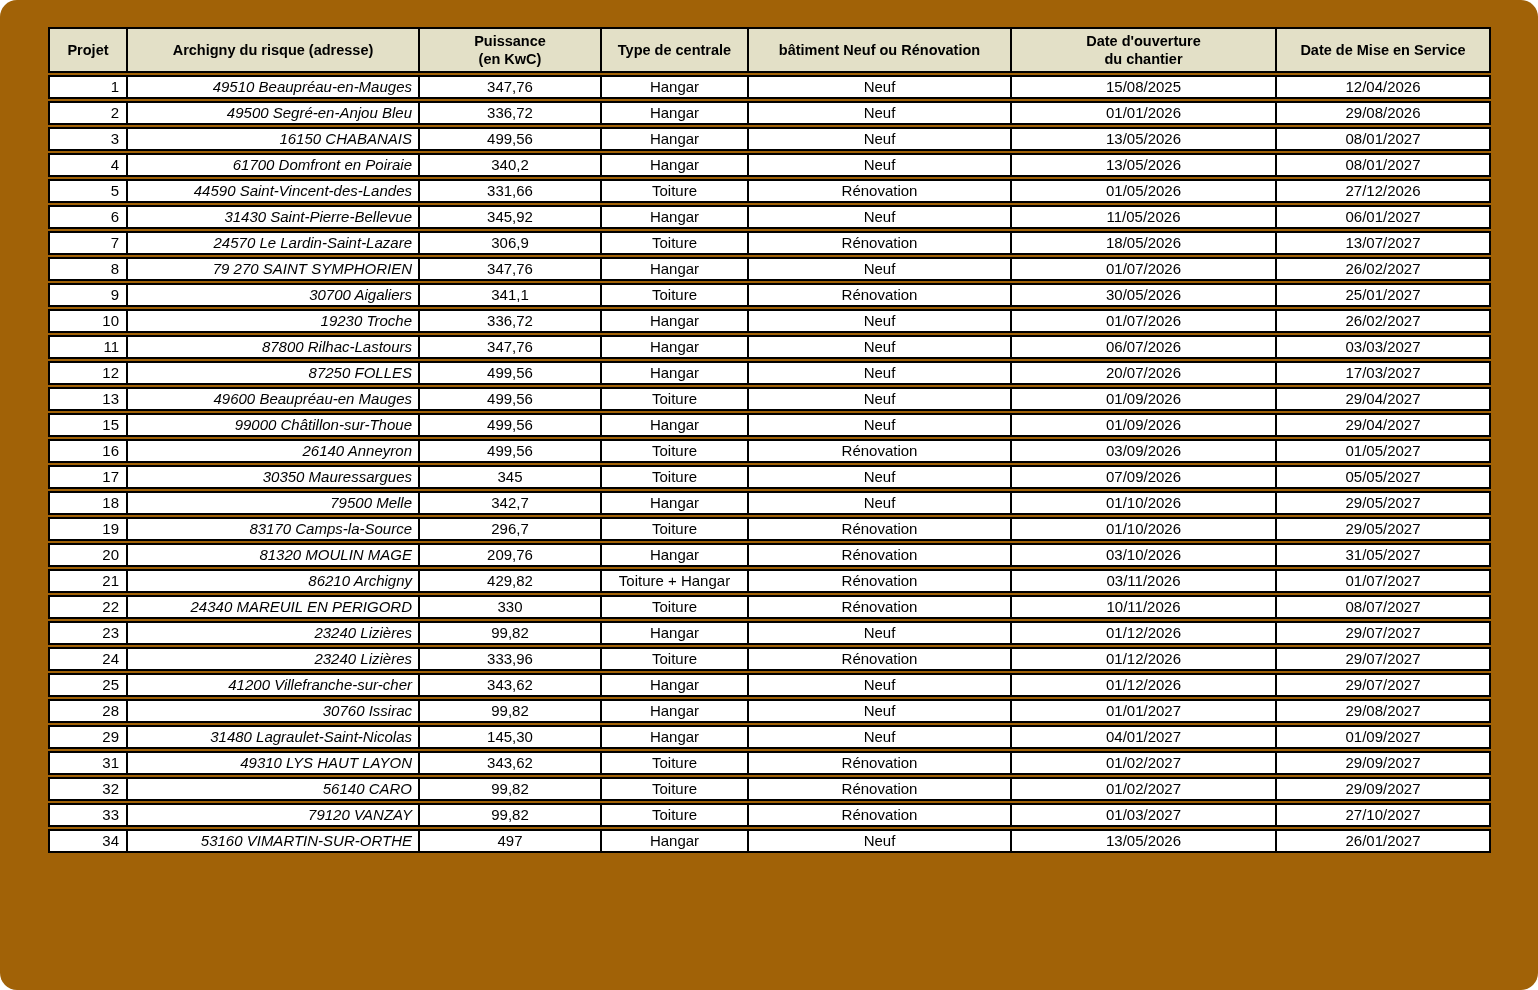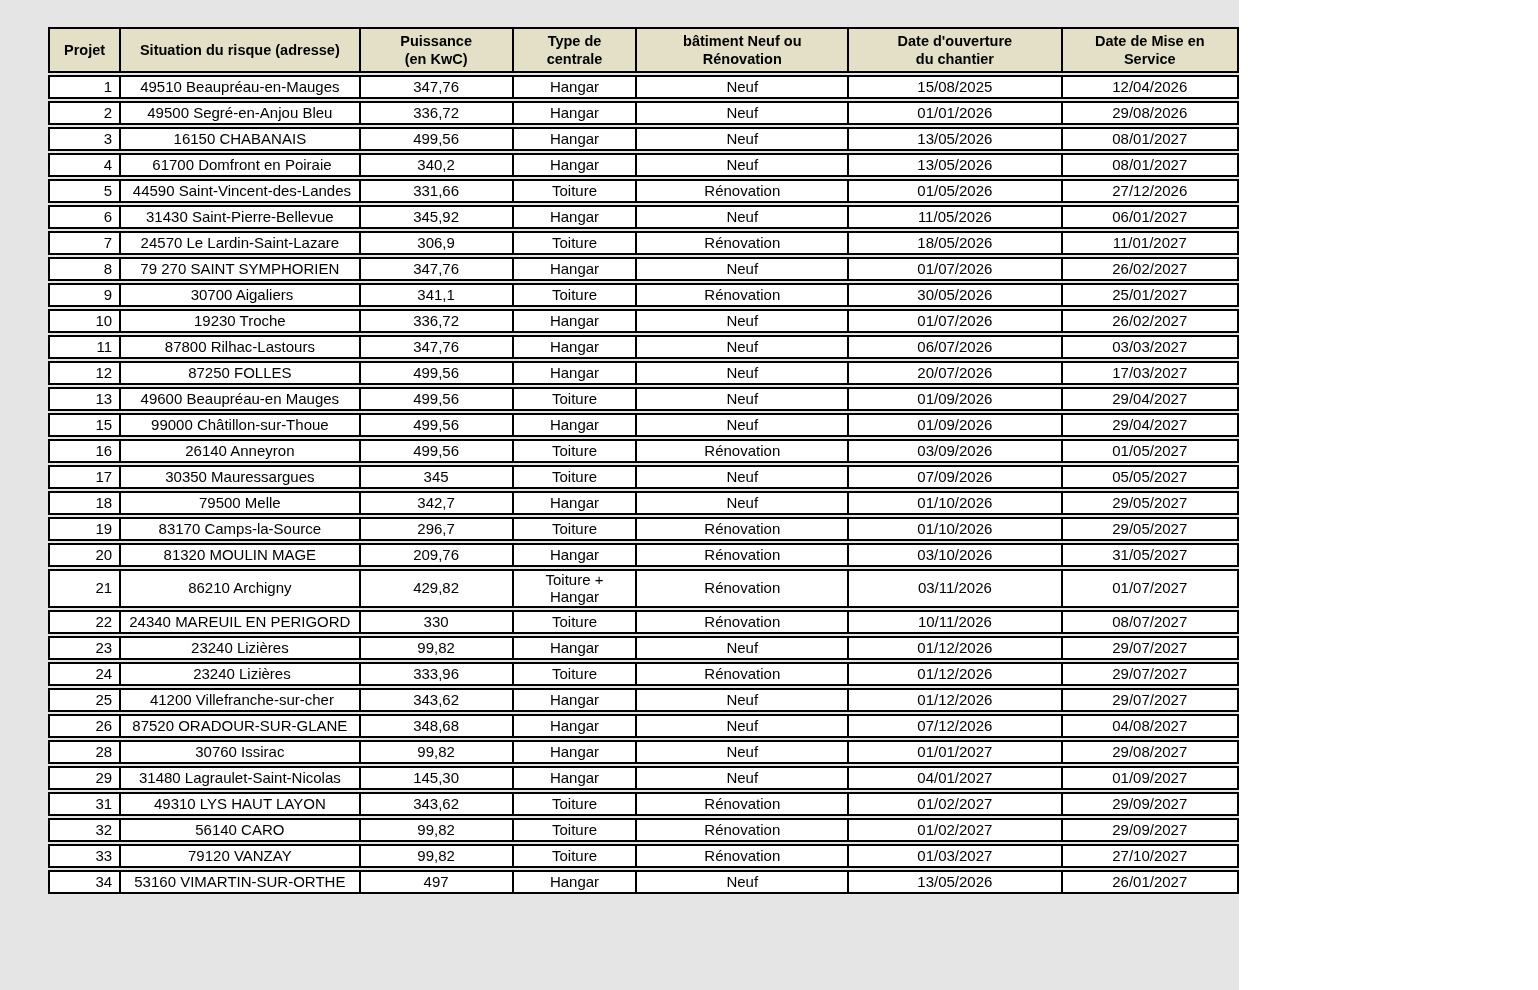--- a/index.html
+++ b/index.html
@@ -3,24 +3,25 @@
 <meta charset="utf-8">
 <style>
   html, body {
     margin: 0;
     padding: 0;
     background: #ffffff;
     font-family: "Liberation Sans", "DejaVu Sans", sans-serif;
   }
   .page {
     position: relative;
-    width: 1239px;
+    width: 1538px;
     height: 990px;
-    background: #e5e5e5;
+    background: #a16207;
     overflow: hidden;
+    border-radius: 17px;
   }
   table.projects {
     position: absolute;
     left: 48px;
     top: 25px;
     border-collapse: separate;
     border-spacing: 0 2px;
     table-layout: fixed;
   }
   table.projects col.c0 { width: 80px; }
@@ -54,42 +55,42 @@
     white-space: pre-line;
     line-height: 1.25;
   }
   tbody td {
     background: #ffffff;
     height: 24px;
     vertical-align: middle;
     line-height: 1.1;
   }
   tbody td.c0 { text-align: right;  padding-right: 7px; }
-  tbody td.c1 { text-align: center;   white-space: pre-wrap; }
+  tbody td.c1 { text-align: right;   white-space: pre-wrap; font-style: italic; }
   tbody td.c2, tbody td.c3, tbody td.c4,
   tbody td.c5, tbody td.c6 { text-align: center; }
 </style>
 </head>
 <body>
 
 <div class="page">
   <table class="projects">
     <colgroup>
       <col class="c0">
         <col class="c1">
         <col class="c2">
         <col class="c3">
       <col class="c4">
         <col class="c5">
         <col class="c6">
     </colgroup>
     <thead>
       <tr>
         <th>Projet</th>
-        <th>Situation du risque (adresse)</th>
+        <th>Archigny du risque (adresse)</th>
         <th>Puissance
 (en KwC)</th>
         <th>Type de centrale</th>
         <th>bâtiment Neuf ou Rénovation</th>
         <th>Date d'ouverture
 du chantier</th>
         <th>Date de Mise en Service</th>
       </tr>
     </thead>
     <tbody>
@@ -147,21 +148,21 @@
           <td class="c5">11/05/2026</td>
           <td class="c6">06/01/2027</td>
         </tr>
         <tr>
           <td class="c0">7</td>
           <td class="c1">24570 Le Lardin-Saint-Lazare</td>
           <td class="c2">306,9</td>
           <td class="c3">Toiture</td>
           <td class="c4">Rénovation</td>
           <td class="c5">18/05/2026</td>
-          <td class="c6">11/01/2027</td>
+          <td class="c6">13/07/2027</td>
         </tr>
         <tr>
           <td class="c0">8</td>
           <td class="c1">79 270 SAINT SYMPHORIEN</td>
           <td class="c2">347,76</td>
           <td class="c3">Hangar</td>
           <td class="c4">Neuf</td>
           <td class="c5">01/07/2026</td>
           <td class="c6">26/02/2027</td>
         </tr>
@@ -301,29 +302,20 @@
           <td class="c6">29/07/2027</td>
         </tr>
         <tr>
           <td class="c0">25</td>
           <td class="c1"> 41200 Villefranche-sur-cher</td>
           <td class="c2">343,62</td>
           <td class="c3">Hangar</td>
           <td class="c4">Neuf</td>
           <td class="c5">01/12/2026</td>
           <td class="c6">29/07/2027</td>
-        </tr>
-        <tr>
-          <td class="c0">26</td>
-          <td class="c1">87520 ORADOUR-SUR-GLANE</td>
-          <td class="c2">348,68</td>
-          <td class="c3">Hangar</td>
-          <td class="c4">Neuf</td>
-          <td class="c5">07/12/2026</td>
-          <td class="c6">04/08/2027</td>
         </tr>
         <tr>
           <td class="c0">28</td>
           <td class="c1">30760 Issirac</td>
           <td class="c2">99,82</td>
           <td class="c3">Hangar</td>
           <td class="c4">Neuf</td>
           <td class="c5">01/01/2027</td>
           <td class="c6">29/08/2027</td>
         </tr>

